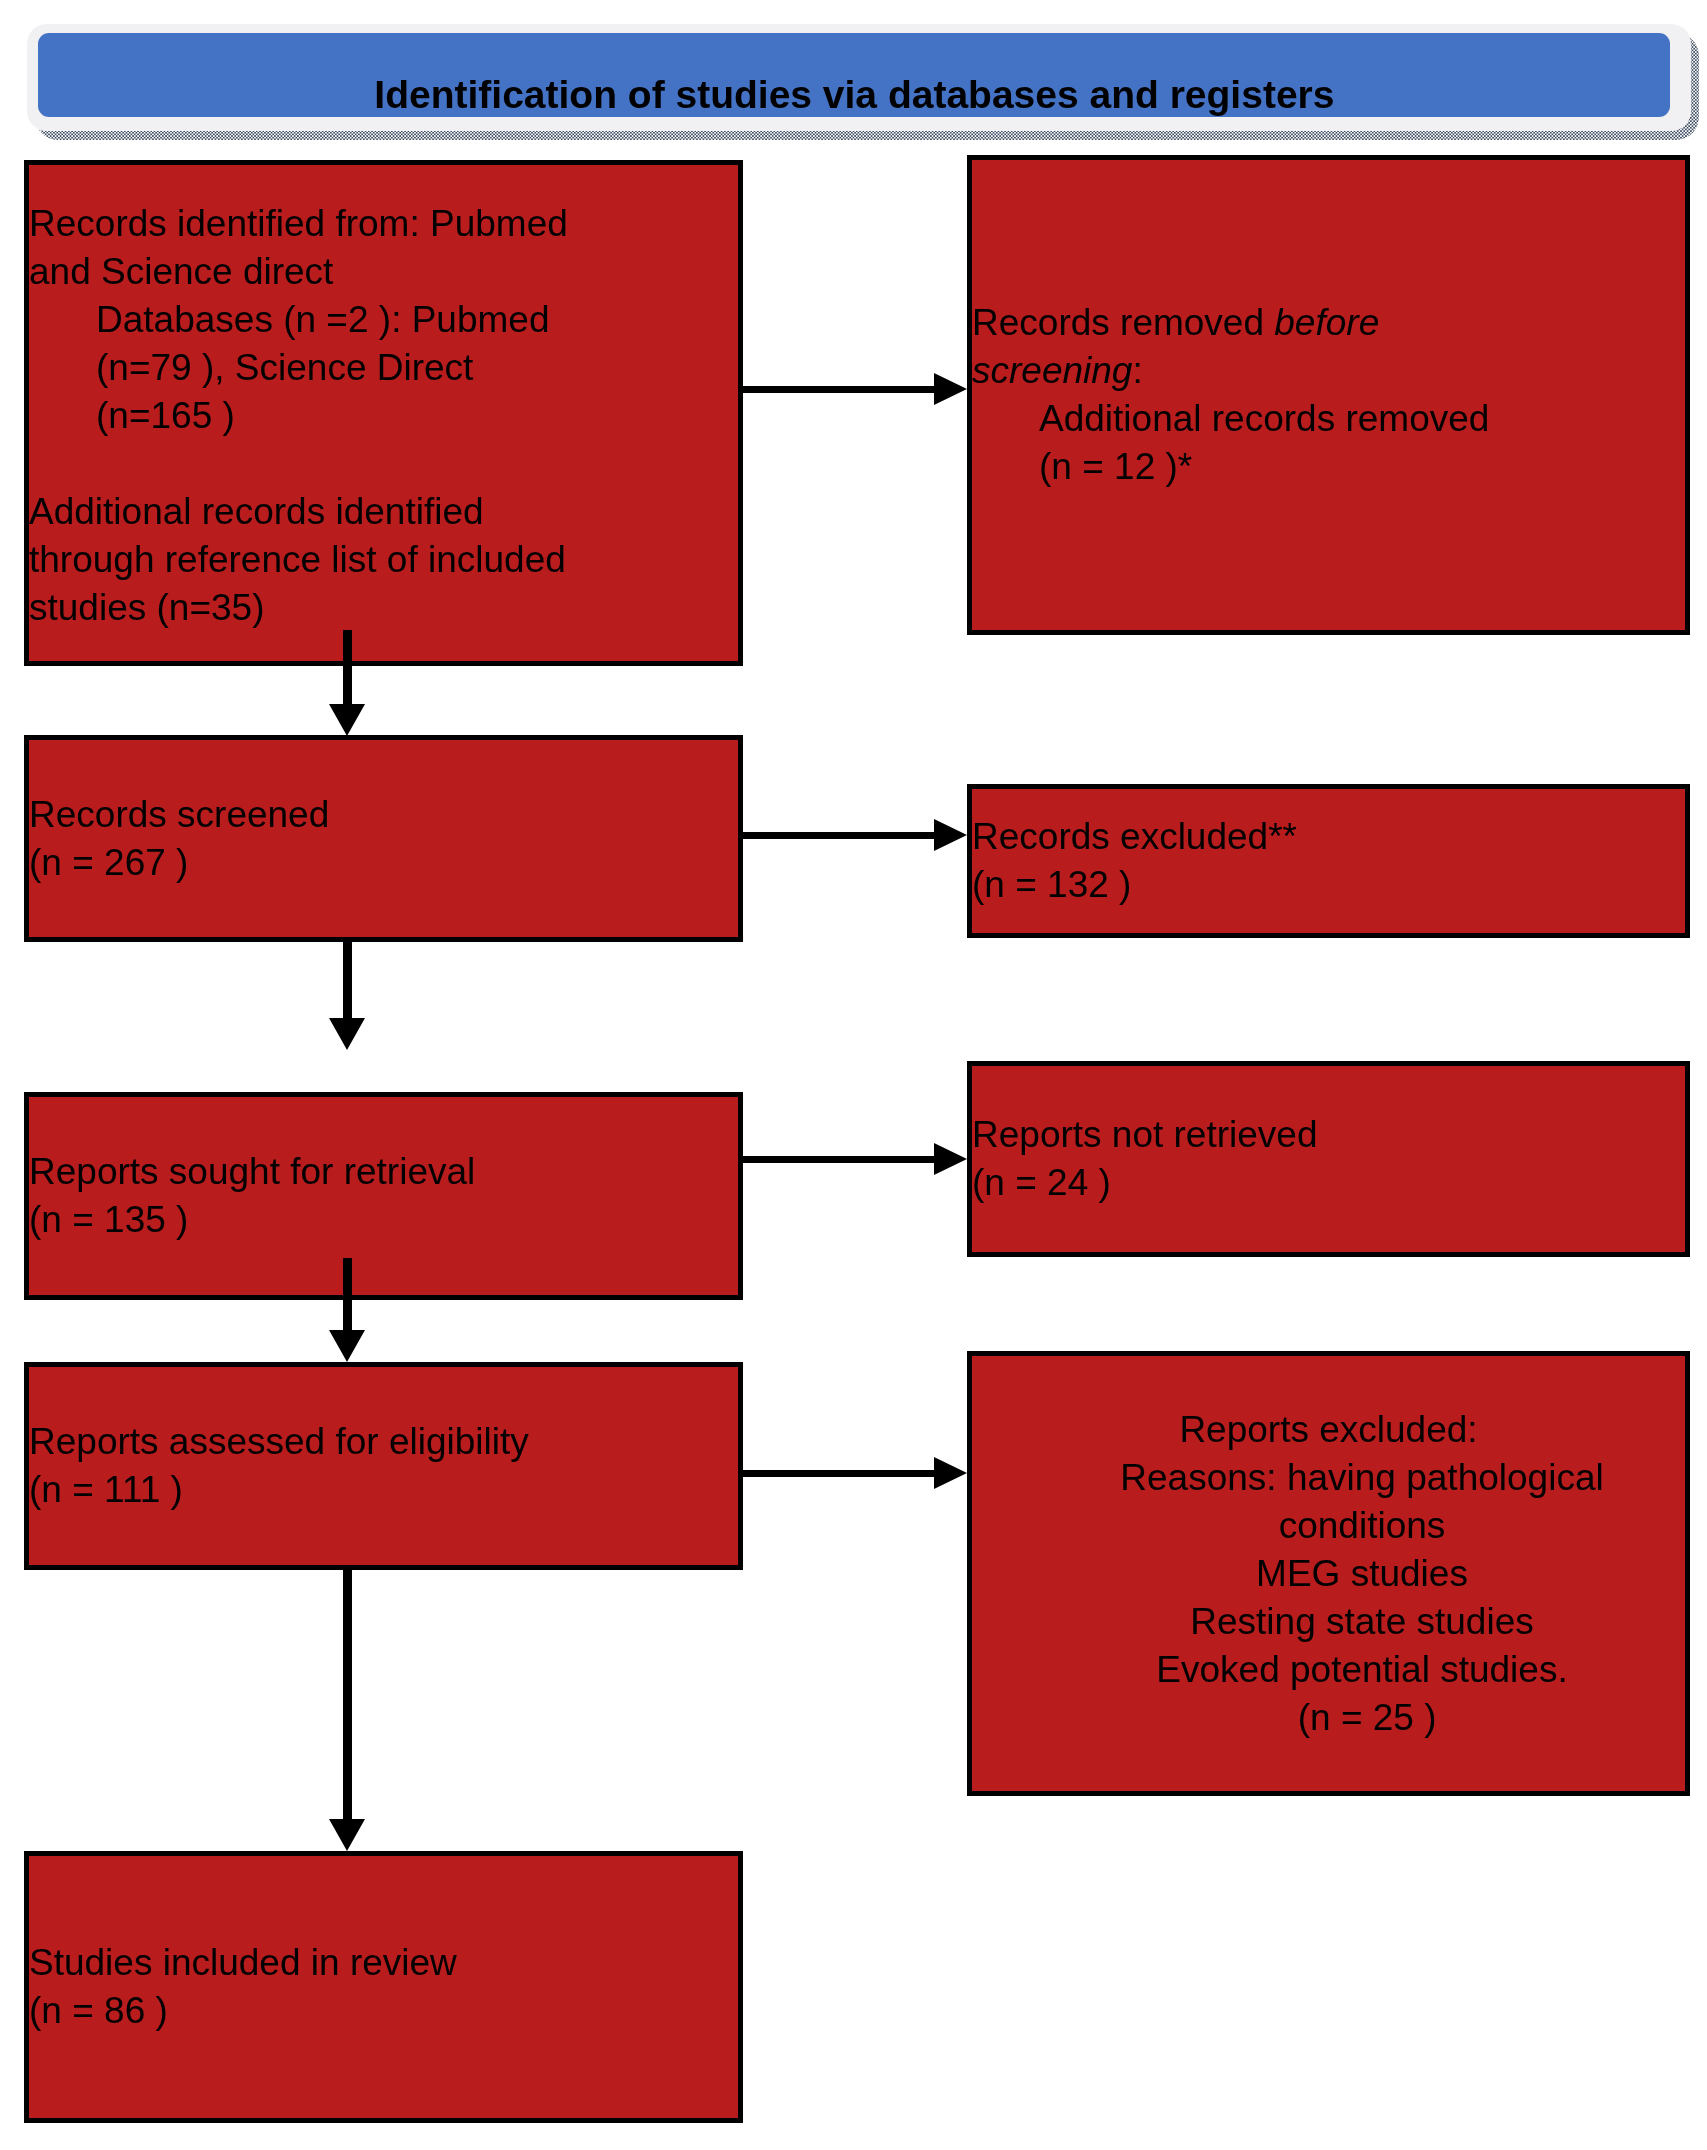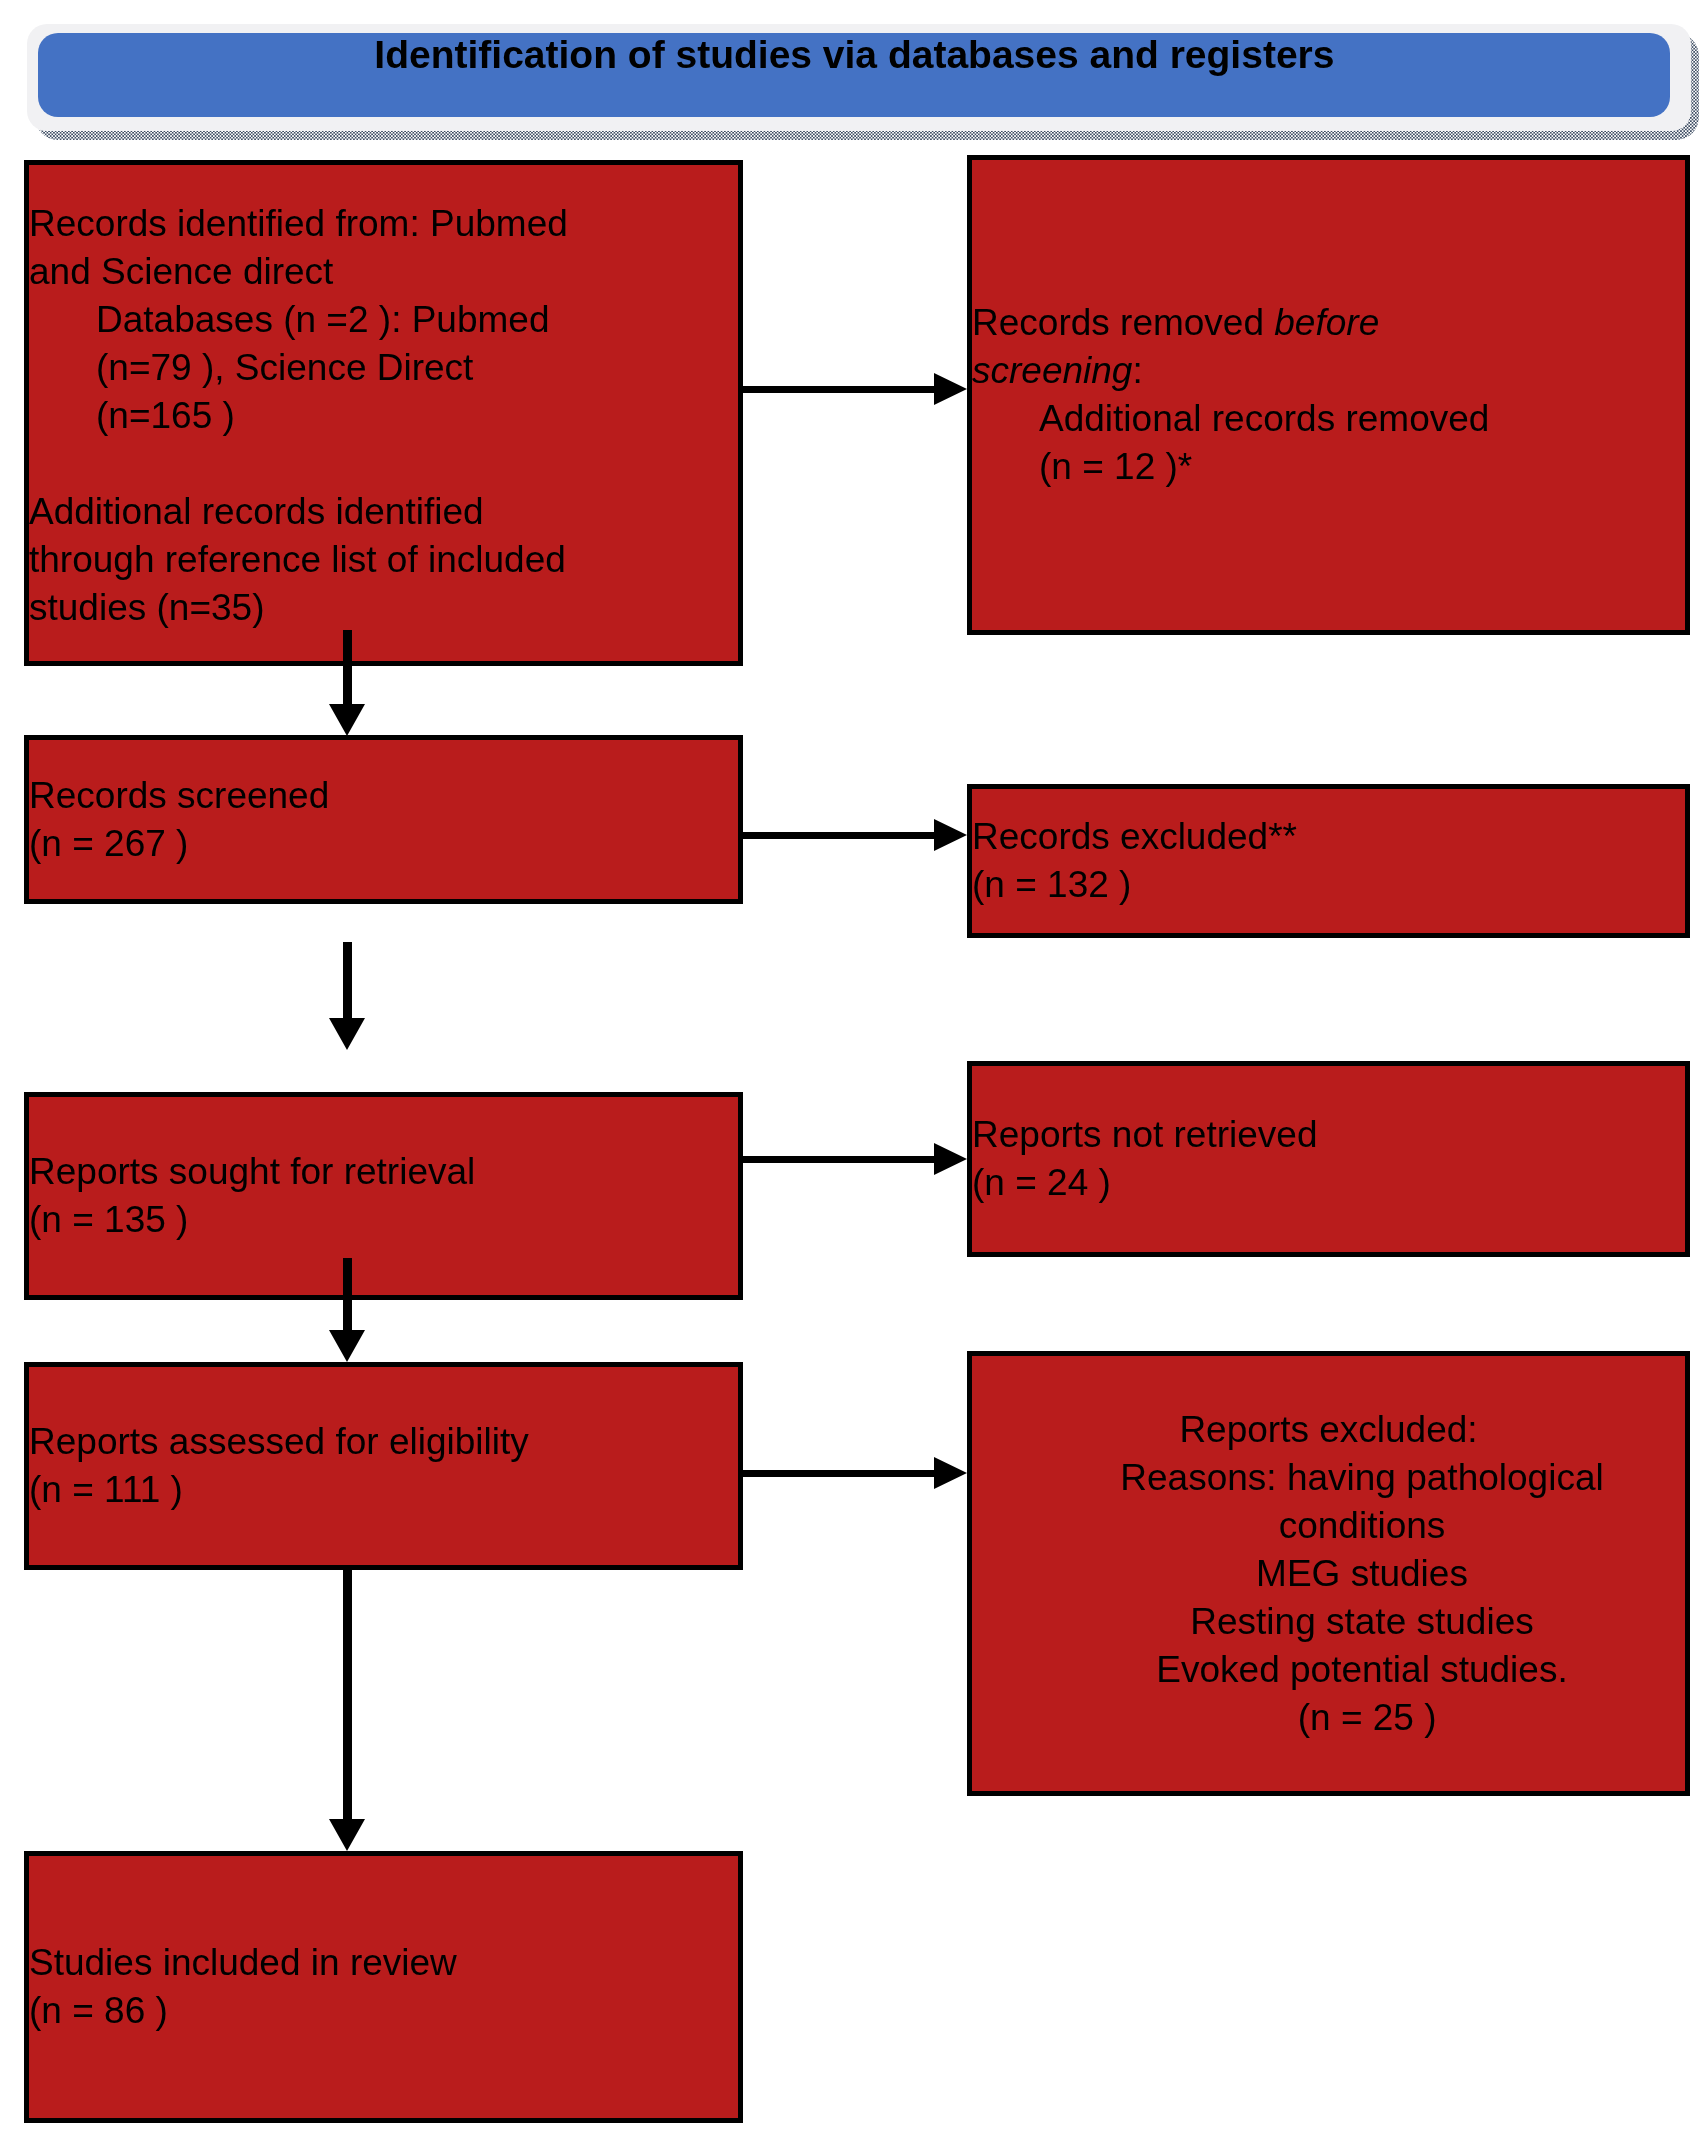--- a/index.html
+++ b/index.html
@@ -13,22 +13,22 @@
     border-radius:23px;
     background-image:repeating-conic-gradient(#3e4d63 0% 25%, #ffffff 0% 50%);
     background-size:3.3px 3.3px;
   }
   .banner-wrap{
     position:absolute;left:27px;top:24px;width:1664px;height:107px;
     background:#f1f1f3;border-radius:20px;
   }
   .banner{
     position:absolute;left:11.4px;top:8.7px;width:1632px;height:84px;
-    background:#4472c4;border-radius:20px;
-    display:flex;align-items:flex-start;justify-content:center;
+    background:#4472c4;border-radius:11px;
+    display:flex;align-items:flex-end;justify-content:center;
   }
   .banner .t{
     font-size:39px;font-weight:bold;color:#000;letter-spacing:0px;
   }
   
   .box{
     position:absolute;background:#b91c1c;border:5.3px solid #000;
     font-size:37px;line-height:48px;white-space:pre-wrap;
     box-sizing:border-box;
   }
@@ -64,21 +64,21 @@
   </div>
 
   <div class="box col-l top-align pad" style="top:160px;height:506px;"><div class="tl">Records identified from: Pubmed</div><div class="tl">and Science direct</div><div class="tl ind">Databases (n =2 ): Pubmed</div><div class="tl ind">(n=79 ), Science Direct</div><div class="tl ind">(n=165 )</div><div class="blank"></div><div class="tl">Additional records identified</div><div class="tl">through reference list of included</div><div class="tl">studies (n=35)</div></div>
 
   <div class="box col-r v-center pad" style="top:155px;height:480px;">
     <div class="tl"><span>Records removed </span><span class="it">before</span></div>
     <div class="tl"><span class="it">screening</span><span>:</span></div>
     <div><div class="tl ind">Additional records removed</div><div class="tl ind">(n = 12 )*</div></div>
   </div>
 
-  <div class="box col-l v-center pad" style="top:735px;height:169px;"><div class="tl">Records screened</div><div class="tl">(n = 267 )</div></div>
+  <div class="box col-l v-center pad" style="top:735px;height:207px;"><div class="tl">Records screened</div><div class="tl">(n = 267 )</div></div>
 
   <div class="box col-r v-center pad" style="top:784px;height:154px;"><div class="tl">Records excluded**</div><div class="tl">(n = 132 )</div></div>
 
   <div class="box col-l v-center pad" style="top:1050px;height:208px;margin-top:42px;"><div class="tl">Reports sought for retrieval</div><div class="tl">(n = 135 )</div></div>
 
   <div class="box col-r v-center pad" style="top:1061px;height:196px;"><div class="tl">Reports not retrieved</div><div class="tl">(n = 24 )</div></div>
 
   <div class="box col-l v-center pad" style="top:1362px;height:208px;"><div class="tl">Reports assessed for eligibility</div><div class="tl">(n = 111 )</div></div>
 
   <div class="box col-r v-center pad" style="top:1351px;height:445px;text-align:center;"><div class="tl">Reports excluded:</div><div class="tl ind">Reasons: having pathological</div><div class="tl ind">conditions</div><div class="tl ind">MEG studies</div><div class="tl ind">Resting state studies</div><div class="tl ind">Evoked potential studies.</div><div class="tl ind"> (n = 25 )</div></div>

